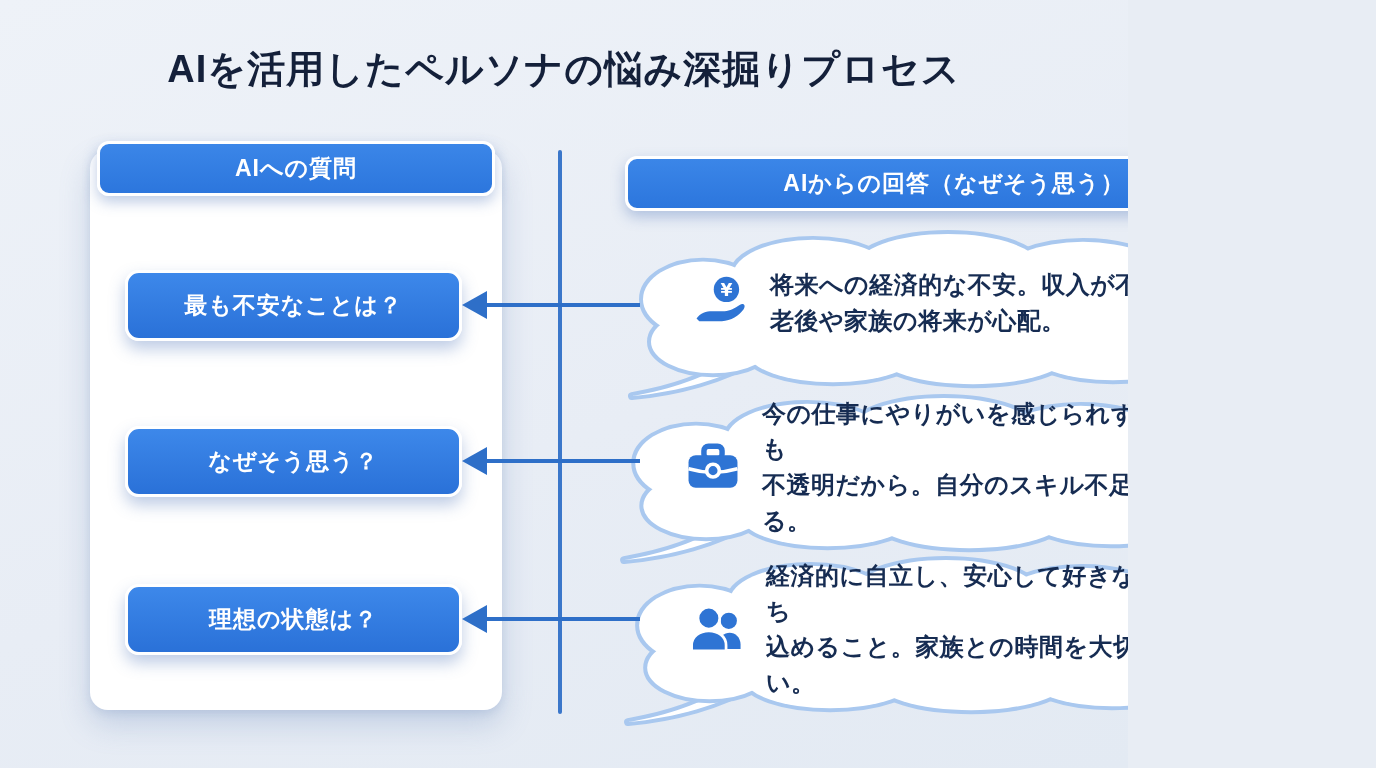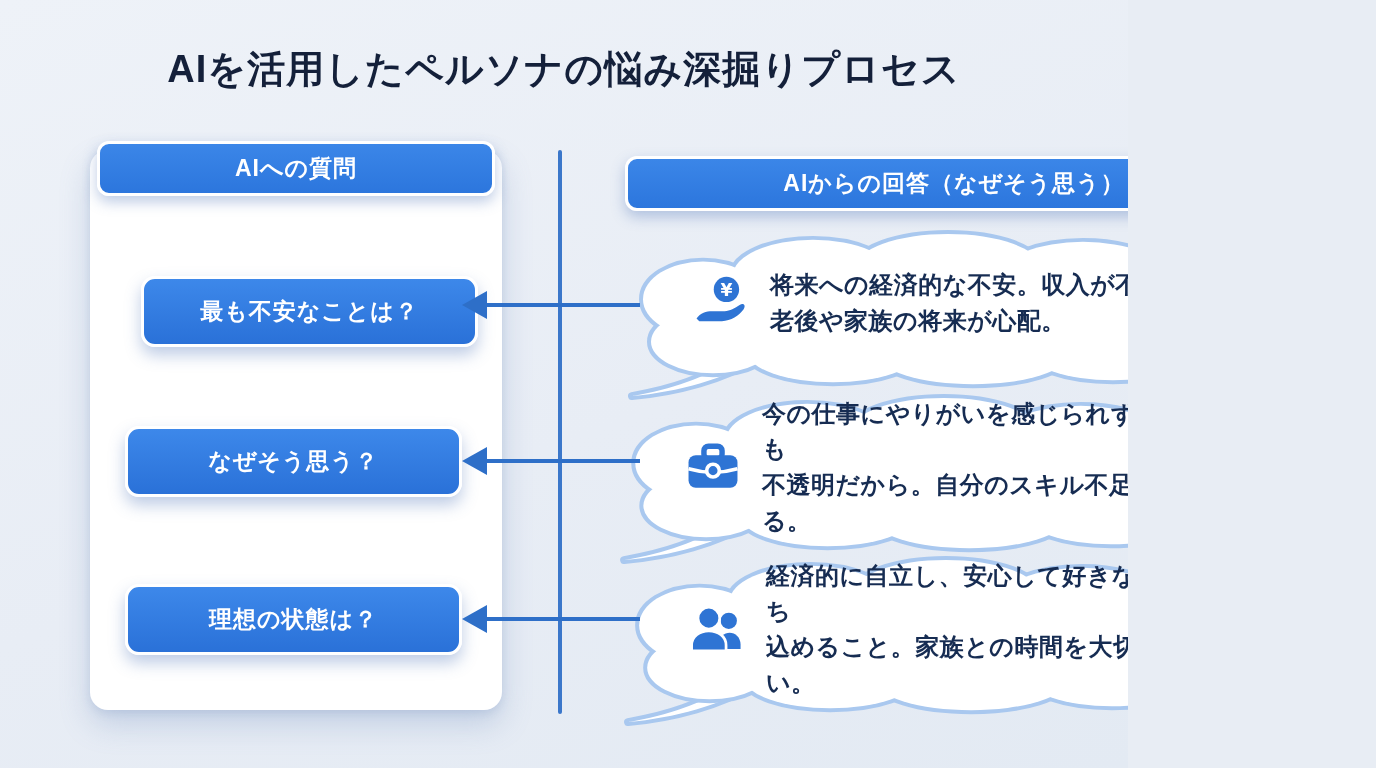--- a/index.html
+++ b/index.html
@@ -53,21 +53,21 @@
     background: linear-gradient(180deg,#3d88ea 0%, #2a71d8 100%);
     border: 3px solid #ffffff;
     border-radius: 14px;
     box-shadow: 0 8px 16px rgba(70,110,180,0.35);
     display: flex; align-items: center; justify-content: center;
     color: #ffffff;
     font-size: 23px;
     font-weight: 700;
     letter-spacing: 1px;
   }
-  .q1 { top: 276px; margin-left: 16px; }
+  .q1 { top: 270px; }
   .q2 { top: 426px; }
   .q3 { top: 584px; }
   
   .divider {
     position: absolute;
     left: 558px; top: 150px;
     width: 4px; height: 564px;
     background: #3b77ca;
     border-radius: 2px;
   }

